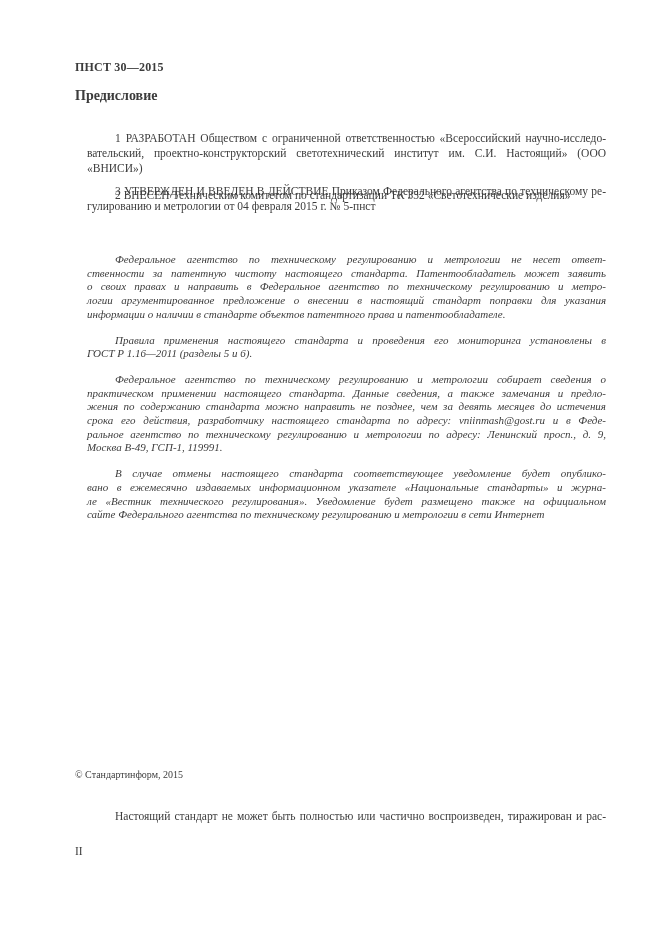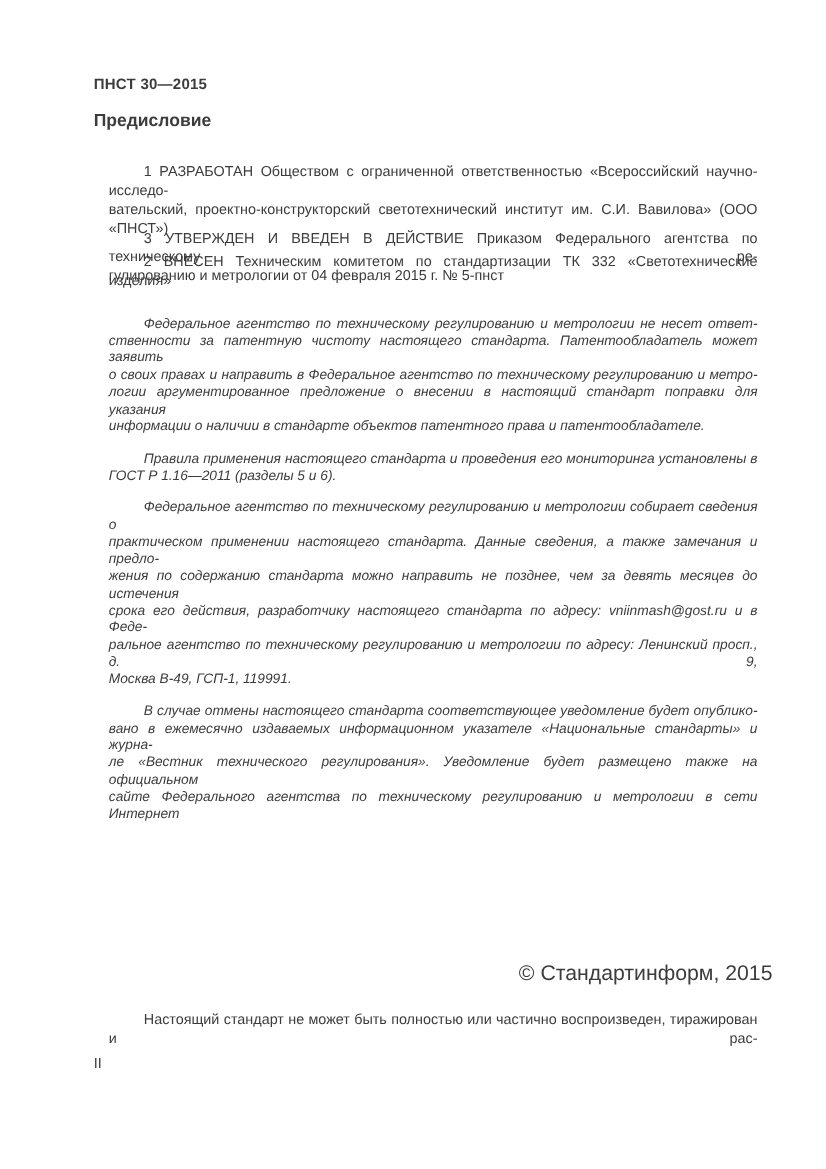--- a/index.html
+++ b/index.html
@@ -6,21 +6,21 @@
     margin: 0;
     padding: 0;
     background: #ffffff;
   }
   .page {
     position: relative;
     width: 661px;
     height: 935px;
     background: #ffffff;
     overflow: hidden;
-    font-family: Liberation Sans, sans-serif;
+    font-family: Liberation Serif, serif;
     color: #3c3c3c;
   }
   .doc-code {
     position: absolute;
     left: 75px;
     top: 60px;
     font-size: 12px;
     font-weight: bold;
     letter-spacing: 0.2px;
   }
@@ -47,22 +47,22 @@
     font-size: 11px;
     line-height: 13.7px;
   }
   .block-legal .para { font-style: italic; }
   .block-footer-note { top: 797px; }
   .copyright {
     position: absolute;
     left: 75px;
     top: 769px;
     width: 543px;
-    text-align: right;
-    font-size: 17px;
+    text-align: left;
+    font-size: 10px;
   }
   .page-number {
     position: absolute;
     left: 75px;
     top: 845px;
     font-size: 11.5px;
   }
   .para { margin: 12px; padding: 0; }
   .line {
     text-align: justify;
@@ -77,21 +77,21 @@
 
 <div class="page">
 
   <div class="doc-code">ПНСТ 30—2015</div>
 
   <div class="page-title">Предисловие</div>
 
   <div class="block block-developed">
       <div class="para">
         <div class="line first">1 РАЗРАБОТАН Обществом с ограниченной ответственностью «Всероссийский научно-исследо-</div>
-        <div class="line last">вательский, проектно-конструкторский светотехнический институт им. С.И. Вавилова» (ООО «ПНСТ»)</div>
+        <div class="line last">вательский, проектно-конструкторский светотехнический институт им. С.И. Настоящий» (ООО «ВНИСИ»)</div>
       </div>
       <div class="para">
         <div class="line first last">2 ВНЕСЕН Техническим комитетом по стандартизации ТК 332 «Светотехнические изделия»</div>
       </div>
     </div>
 
   <div class="block block-approved">
       <div class="para">
         <div class="line first">3 УТВЕРЖДЕН И ВВЕДЕН В ДЕЙСТВИЕ Приказом Федерального агентства по техническому ре-</div>
         <div class="line last">гулированию и метрологии от 04 февраля 2015 г. № 5-пнст</div>

